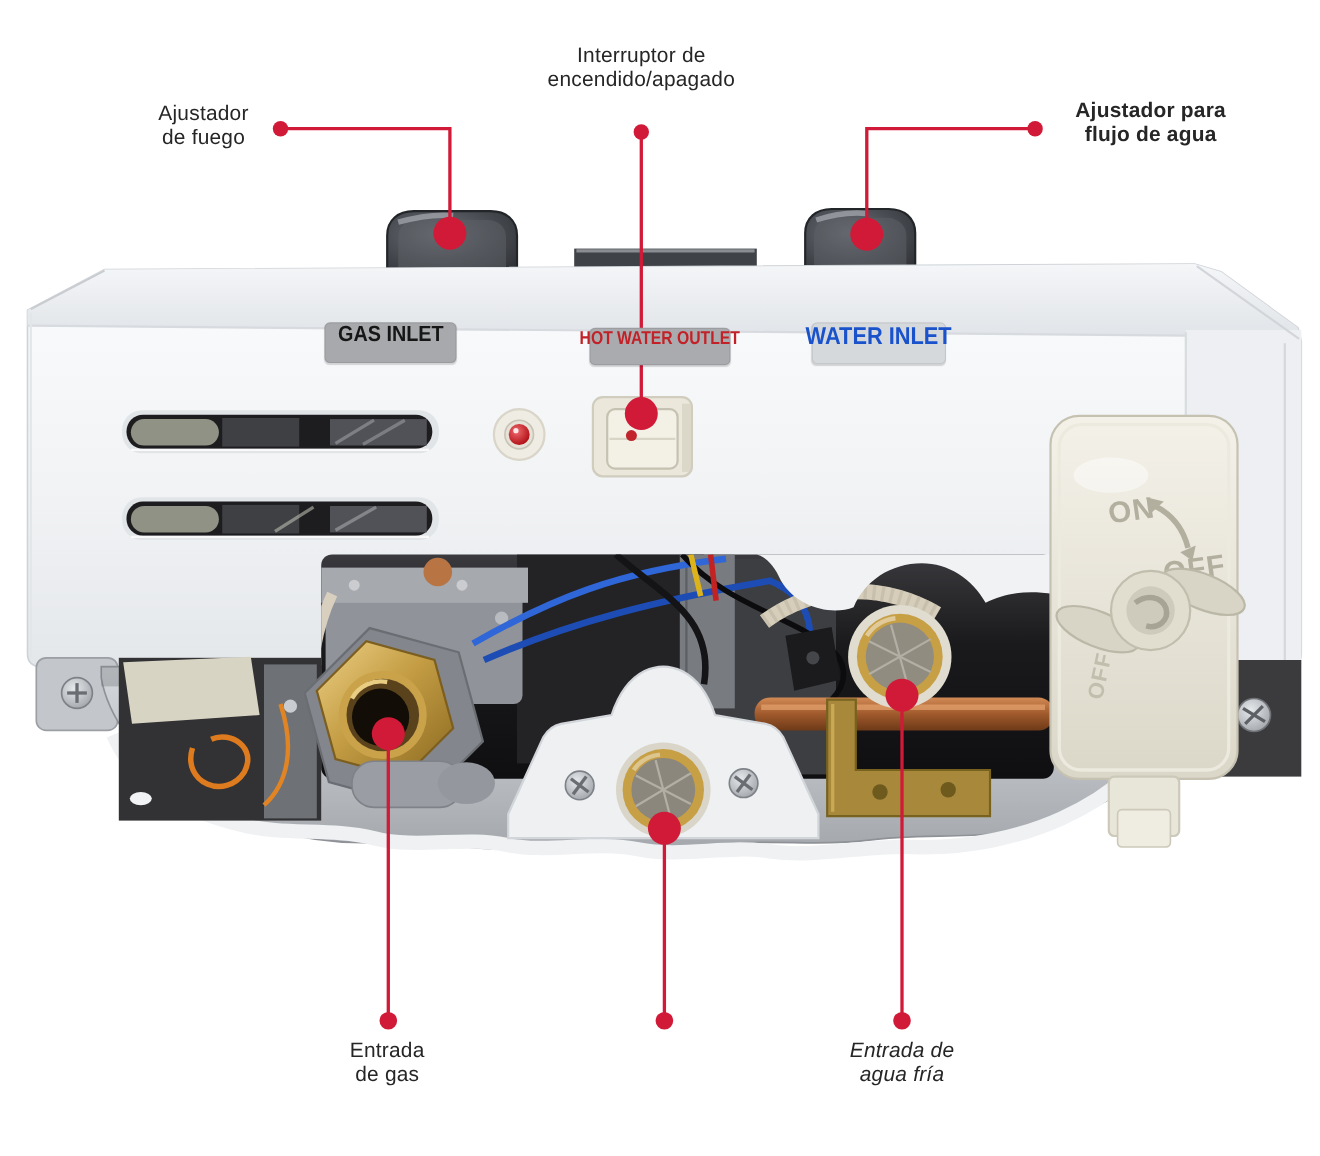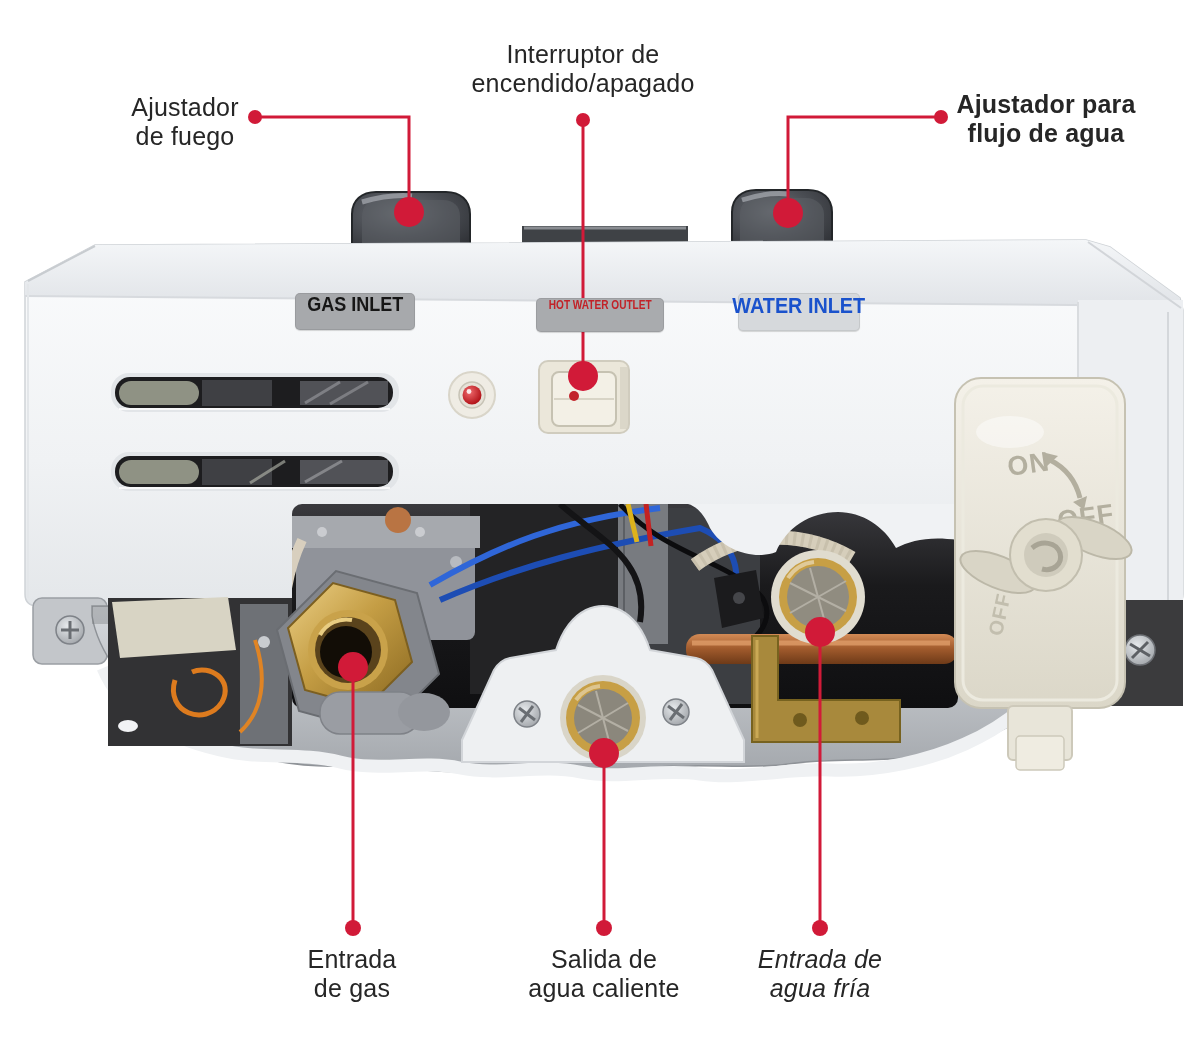--- a/index.html
+++ b/index.html
@@ -1,27 +1,27 @@
 <!DOCTYPE html>
 <html style="--accent-red: #d11a38; --gas-inlet-text: #161616; --hot-water-outlet-text: #c22127; --water-inlet-text: #1a52cc;"><head>
 <meta charset="utf-8">
 <style>
   html,body{margin:0;padding:0;background:#ffffff;}
   .stage{position:relative;width:1200px;height:1051px;background:#fff;overflow:hidden;
          font-family:"Liberation Sans", sans-serif;}
   .art{position:absolute;left:0;top:0;width:1200px;height:1051px;display:block;}
-  .callout{position:absolute;color:#262626;font-size:25px;line-height:1.16;text-align:center;
+  .callout{position:absolute;color:#262626;font-size:19px;line-height:1.16;text-align:center;
            white-space:pre-line;letter-spacing:.2px;}
   .sticker{position:absolute;display:flex;justify-content:center;
            border-radius:5px;font-weight:bold;box-shadow:inset 0 0 0 1px rgba(0,0,0,.08),0 1px 1px rgba(0,0,0,.15);}
   .sticker span{display:inline-block;transform:scaleX(.9);white-space:nowrap;}
   .sticker-gas{left:295px;top:293px;width:120px;height:37px;background:#a7a9ac;
                color:var(--gas-inlet-text,#161616);font-size:20px;}
   .sticker-hot{left:536px;top:298px;width:128px;height:34px;background:#a9abae;
-               color:var(--hot-water-outlet-text,#c22127);font-size:12px;}
+               color:var(--hot-water-outlet-text,#c22127);font-size:17px;}
   .sticker-hot span{transform:scaleX(.84);}
   .sticker-water{left:738px;top:293px;width:122px;height:38px;background:#d6d9dc;
                color:var(--water-inlet-text,#1a52cc);font-size:22px;}
   .co-fire{left:60px;top:93px;width:250px;}
   .co-power{left:433px;top:40px;width:300px;}
   .co-flow{left:921px;top:90px;width:250px;font-weight:bold;}
   .co-gas{left:252px;top:945px;width:200px;}
   .co-hot{left:469px;top:945px;width:270px;}
   .co-cold{left:695px;top:945px;width:250px;font-style:italic;}
   .redfill{fill:var(--accent-red,#d11a38);}
@@ -327,18 +327,16 @@
   </div>
 
   <div class="callout co-fire">Ajustador
 de fuego</div>
   <div class="callout co-power">Interruptor de
 encendido/apagado</div>
   <div class="callout co-flow">Ajustador para
 flujo de agua</div>
   <div class="callout co-gas">Entrada
 de gas</div>
-  <div class="callout co-hot">Salida de
-agua caliente</div>
   <div class="callout co-cold">Entrada de
 agua fría</div>
 
 </div>
 
 </body></html>

